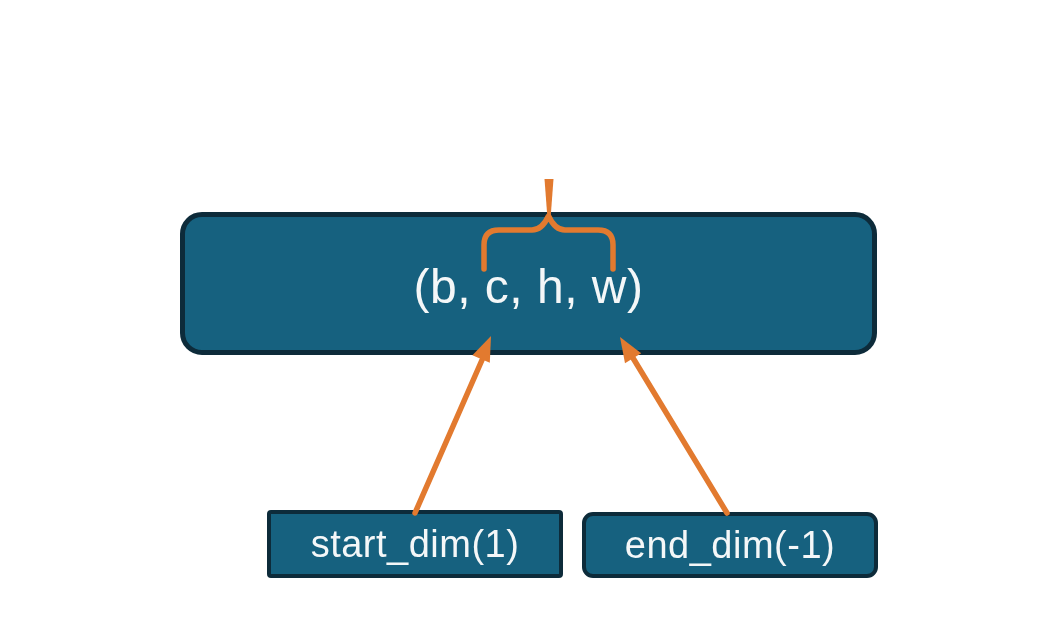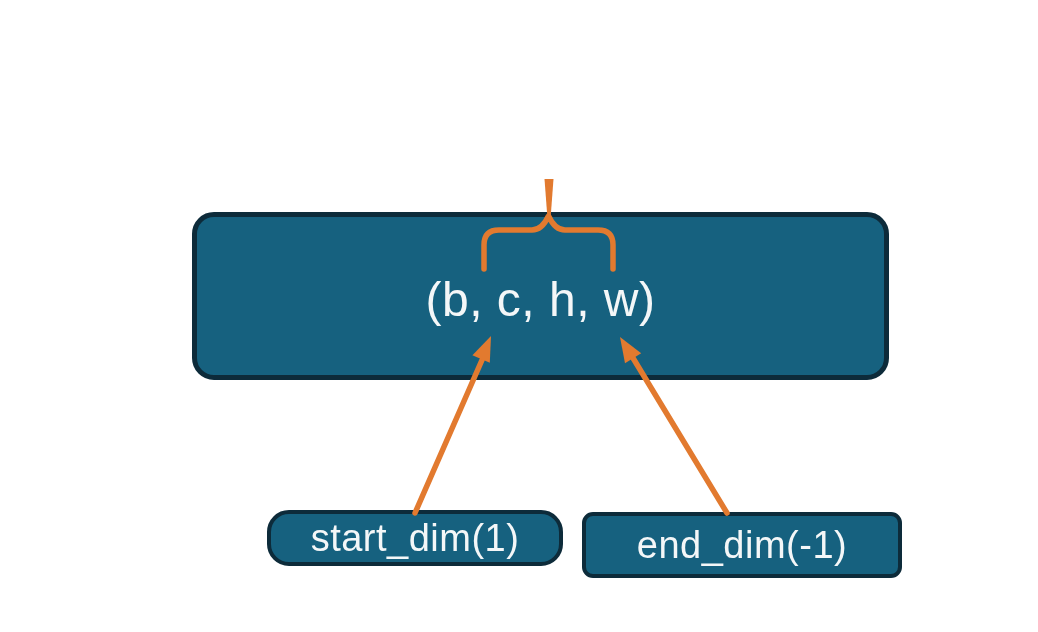--- a/index.html
+++ b/index.html
@@ -23,31 +23,30 @@
     color:var(--label-text);
     display:flex;align-items:center;justify-content:center;
     letter-spacing:0.5px;
     white-space:nowrap;
   }
   .node-top{
     left:295px;top:98px;width:535px;height:68px;
     border-radius:13px;font-size:39px;
   }
   .node-tensor{
-    left:180px;top:212px;width:697px;height:168px;
+    left:180px;top:212px;width:697px;height:143px;
     border-width:5px;border-radius:22px;font-size:48px;
     padding-top:6px;
-    margin-left:12px;
   }
   .node-start{
-    left:267px;top:510px;width:296px;height:56px;
-    border-radius:22px;font-size:38px;
+    left:267px;top:510px;width:296px;height:68px;
+    border-radius:4px;font-size:38px;
   }
   .node-end{
-    left:582px;top:512px;width:320px;height:66px;
+    left:582px;top:512px;width:296px;height:66px;
     border-radius:11px;font-size:38px;
   }
   .connectors{
     position:absolute;left:0;top:0;width:1038px;height:632px;
     pointer-events:none;
   }
   .conn-stroke{stroke:var(--arrow);fill:none;}
   .conn-fill{fill:var(--arrow);stroke:none;}
 </style>
 </head>

